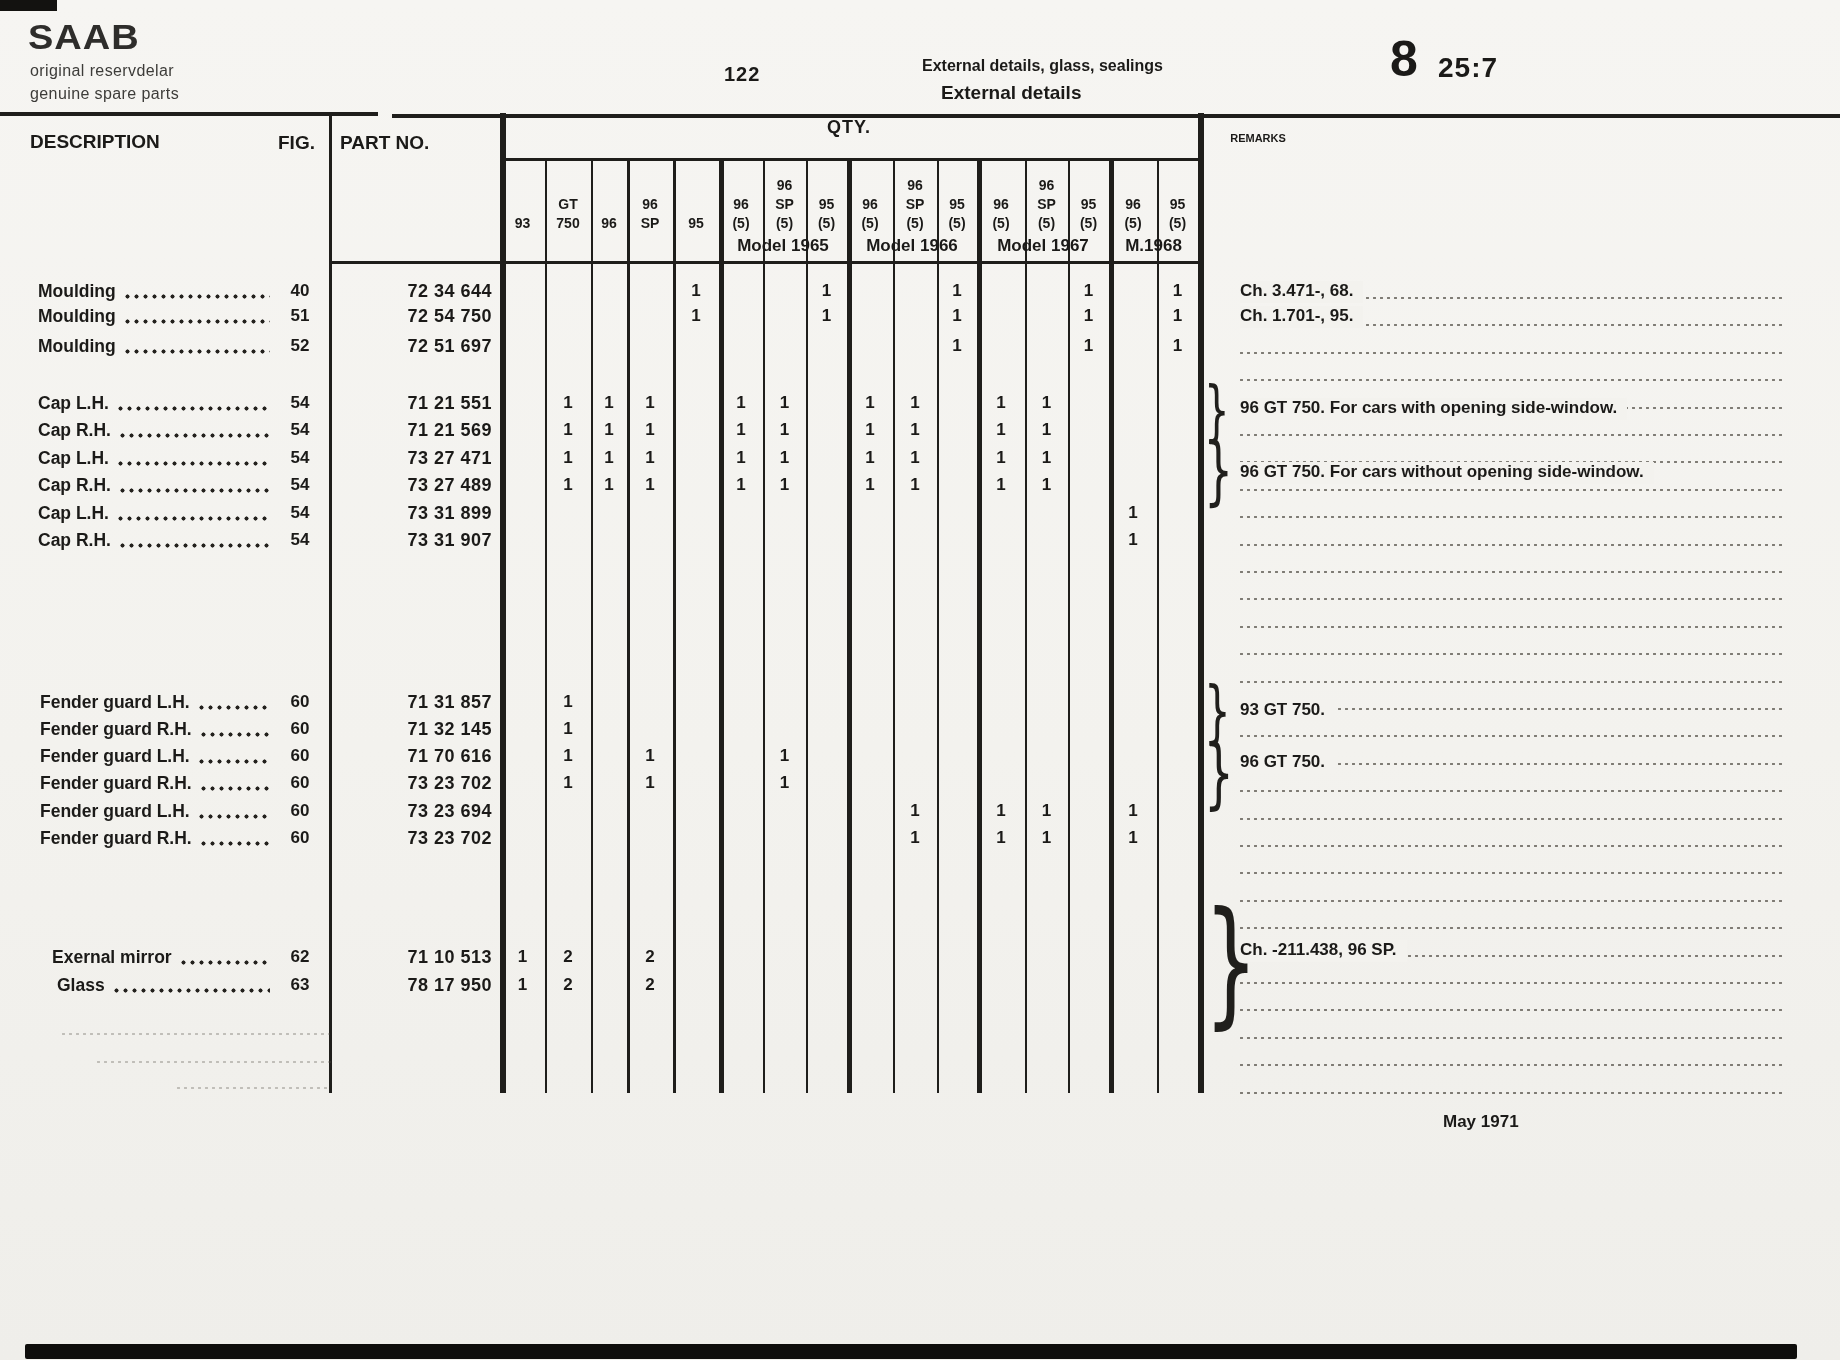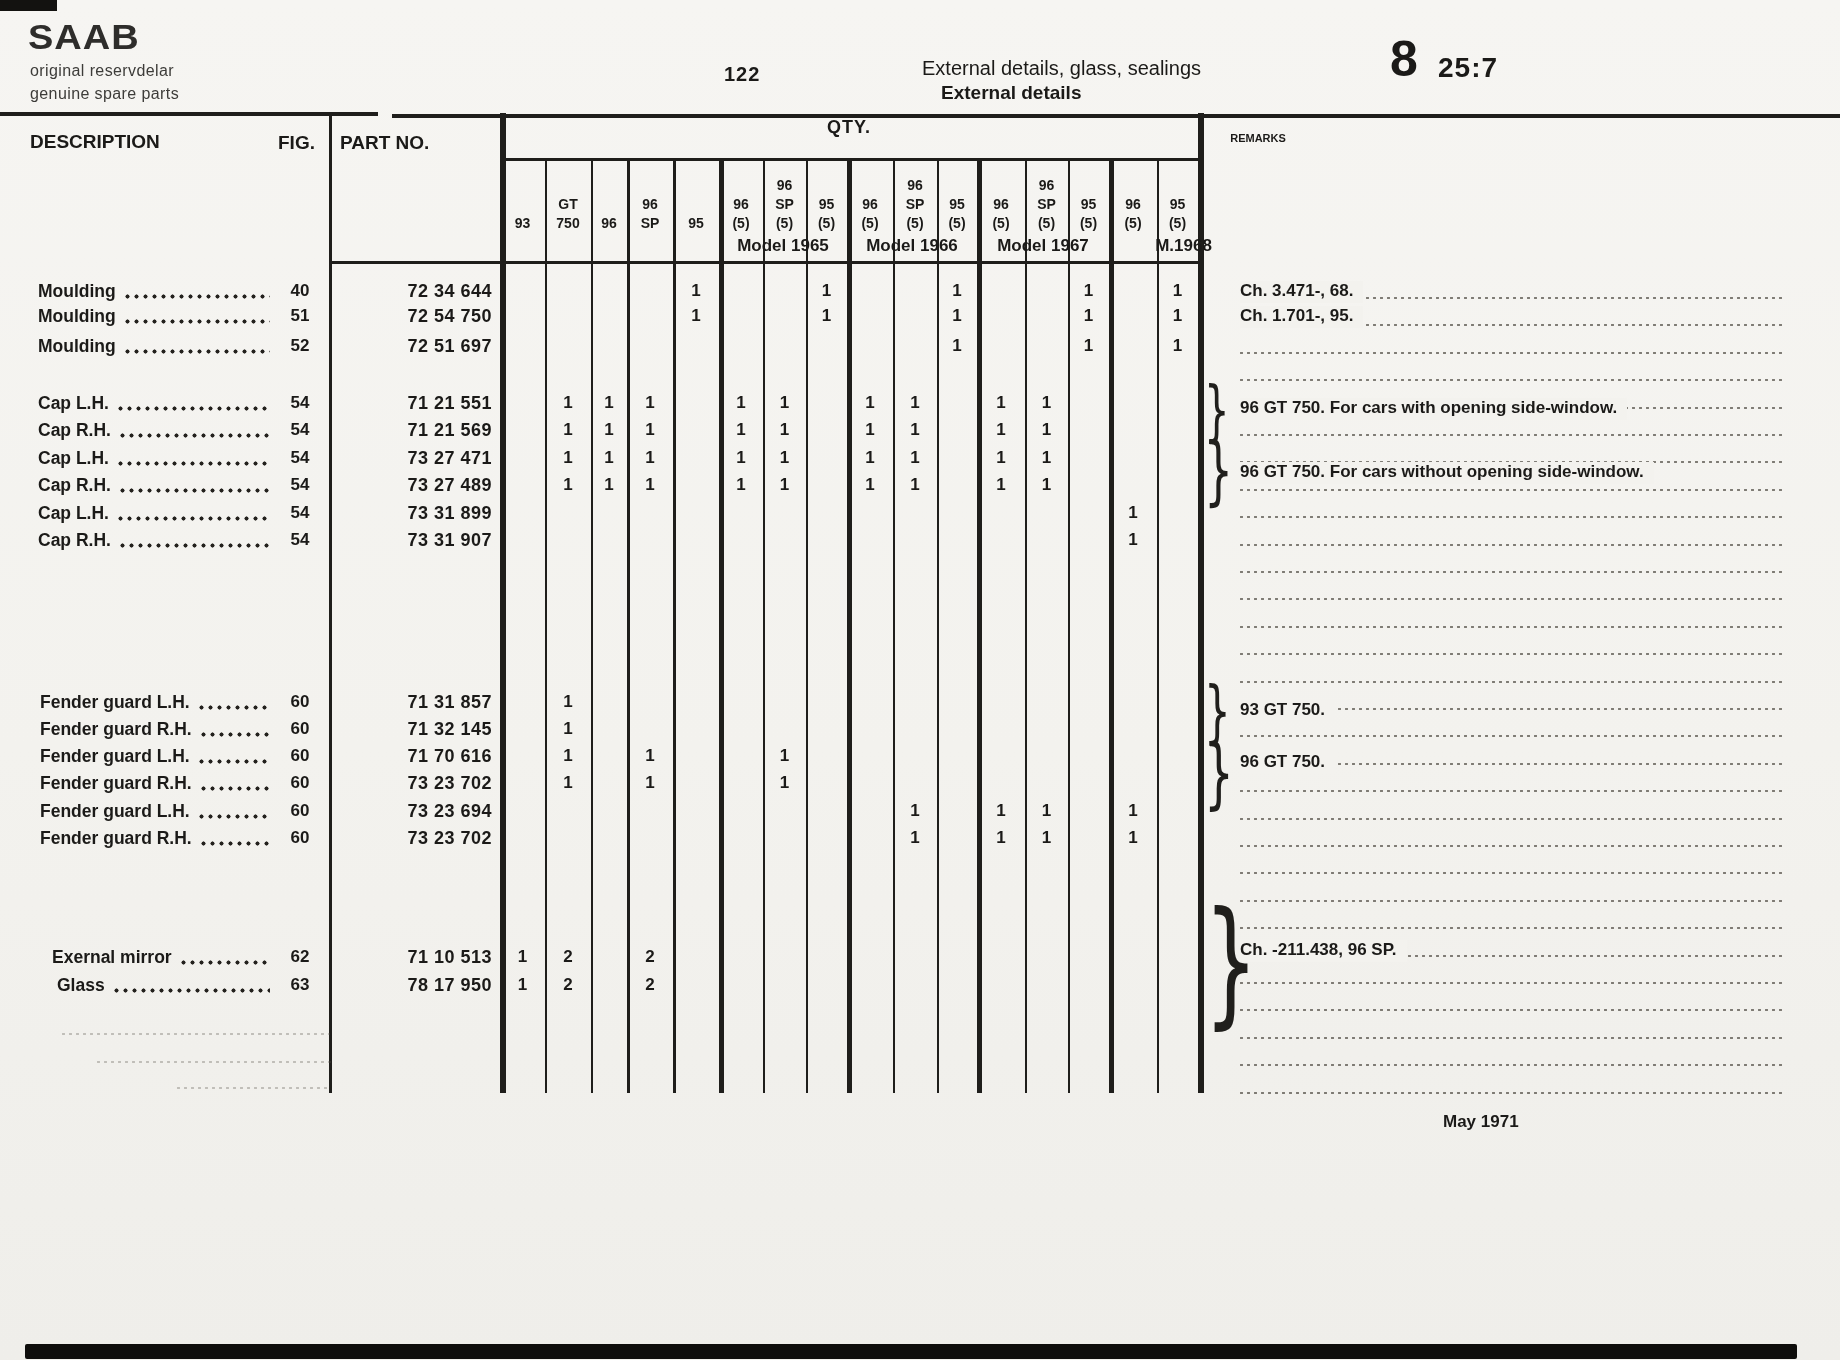--- a/index.html
+++ b/index.html
@@ -9,21 +9,21 @@
     font-family:"Liberation Sans",sans-serif;color:#1b1a18;
   }
   .v{position:absolute;background:#1f1e1b;z-index:1;}
   .h{position:absolute;background:#1f1e1b;z-index:1;}
   .corner-mark{position:absolute;left:0;top:0;width:57px;height:11px;background:#131210;}
   .logo{position:absolute;left:28px;top:18px;font-size:38px;font-weight:900;
         letter-spacing:1px;color:#2e2d2b;transform:scaleY(.92);transform-origin:left top;}
   .logo-sub{position:absolute;font-size:16px;color:#3d3c39;letter-spacing:.4px;font-weight:500;}
   .ls1{left:30px;top:62px;} .ls2{left:30px;top:85px;}
   .page-number{position:absolute;left:724px;top:63px;font-size:20px;font-weight:700;letter-spacing:1px;}
-  .doc-title{position:absolute;left:922px;top:57px;font-size:20px;font-weight:400;}
+  .doc-title{position:absolute;left:922px;top:57px;font-size:16px;font-weight:700;}
   .doc-subtitle{position:absolute;left:922px;top:82px;font-size:19px;font-weight:700;margin-left:19px;}
   .sec-major{position:absolute;left:1390px;top:30px;font-size:50px;font-weight:800;}
   .sec-minor{position:absolute;left:1438px;top:52px;font-size:28px;font-weight:700;letter-spacing:1px;}
   .th{position:absolute;font-size:19px;font-weight:700;z-index:2;}
   .desc-h{left:30px;top:131px;}
   .fig-h{left:278px;top:132px;}
   .part-h{left:340px;top:132px;}
   .qty-h{left:500px;top:117px;width:698px;text-align:center;font-size:18px;letter-spacing:1px;}
   .remarks-h{left:1203px;top:132px;width:110px;text-align:center;font-size:11px;}
   .colhead{position:absolute;font-size:14px;font-weight:700;line-height:19px;text-align:center;z-index:2;white-space:pre-line;}
@@ -117,21 +117,21 @@
       <div class="colhead" style="left: 1025px; top: 176px; width: 43px;">96
 SP
 (5)</div>
       <div class="colhead" style="left: 1068px; top: 195px; width: 41px;">95
 (5)</div>
       <div class="modelhead" style="left: 977px; top: 236px; width: 132px;">Model 1967</div>
       <div class="colhead" style="left: 1109px; top: 195px; width: 48px;">96
 (5)</div>
       <div class="colhead" style="left: 1157px; top: 195px; width: 41px;">95
 (5)</div>
-      <div class="modelhead" style="left: 1109px; top: 236px; width: 89px; padding-left: 30px;">M.1968</div>
+      <div class="modelhead" style="left: 1109px; top: 236px; width: 89px;">M.1968</div>
       <div class="rowdesc" style="left: 38px; top: 281px; width: 234px;">
         <span>Moulding</span>
         <span class="leader"></span>
       </div>
       <div class="figv" style="left: 276px; top: 281px;">40</div>
       <div class="partv" style="left: 336px; top: 281px;">72 34 644</div>
       <div class="qtyv" style="left: 673px; top: 281px; width: 46px;">1</div>
       <div class="qtyv" style="left: 806px; top: 281px; width: 41px;">1</div>
       <div class="qtyv" style="left: 937px; top: 281px; width: 40px;">1</div>
       <div class="qtyv" style="left: 1068px; top: 281px; width: 41px;">1</div>

